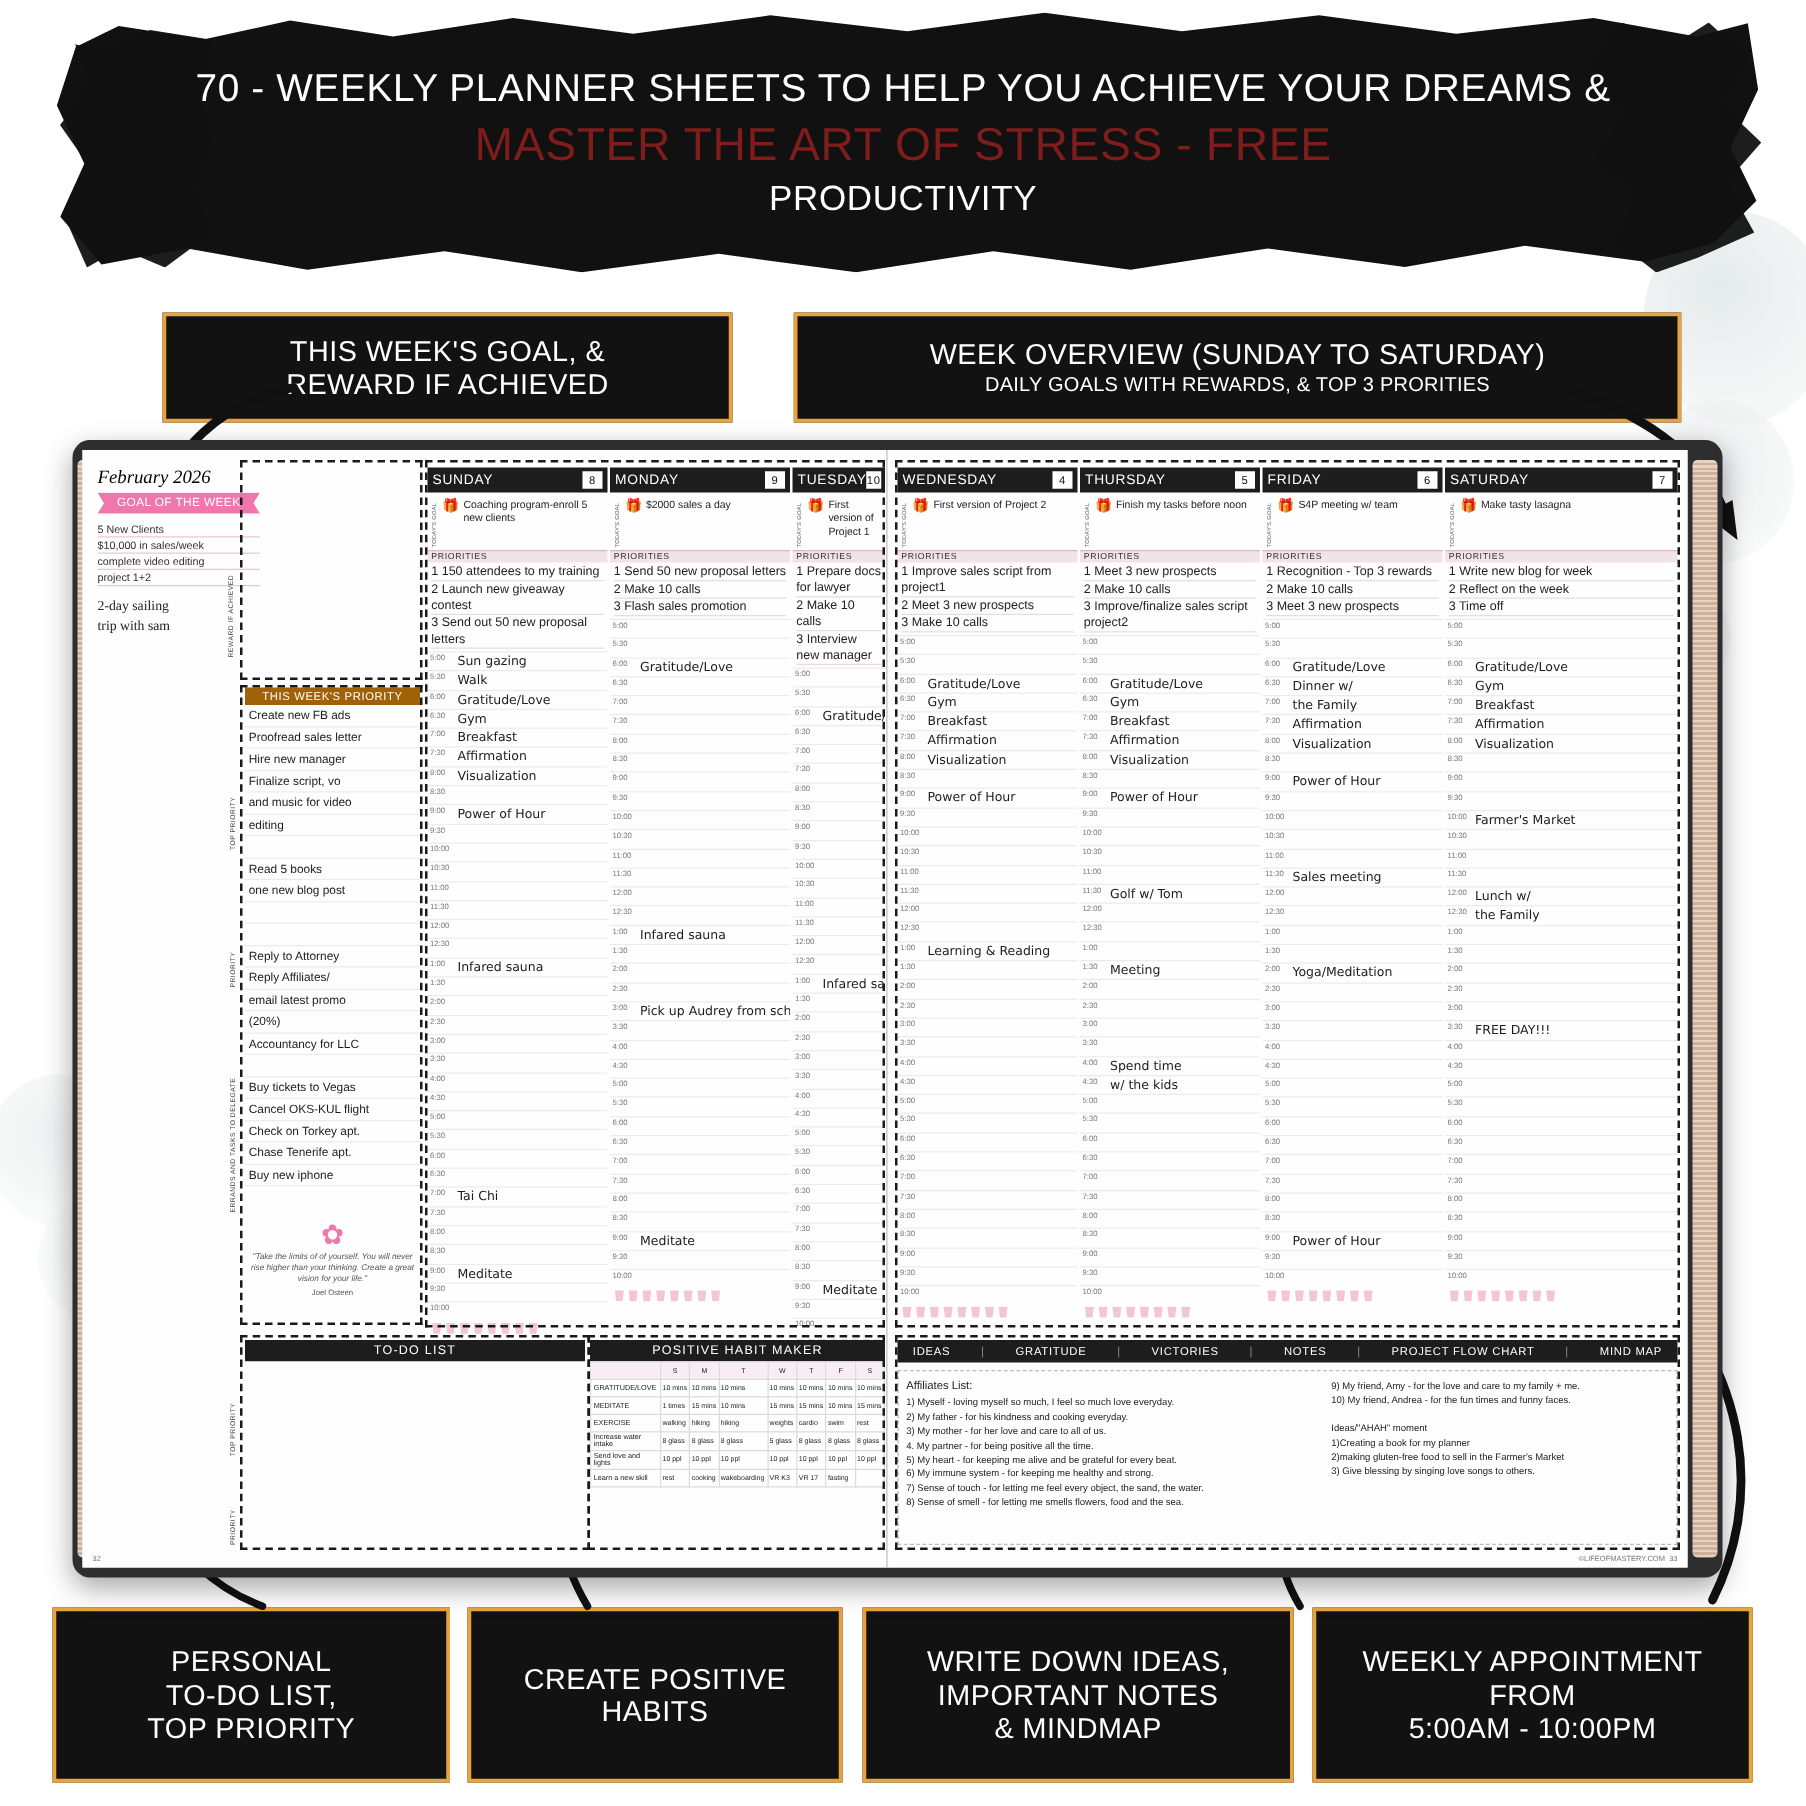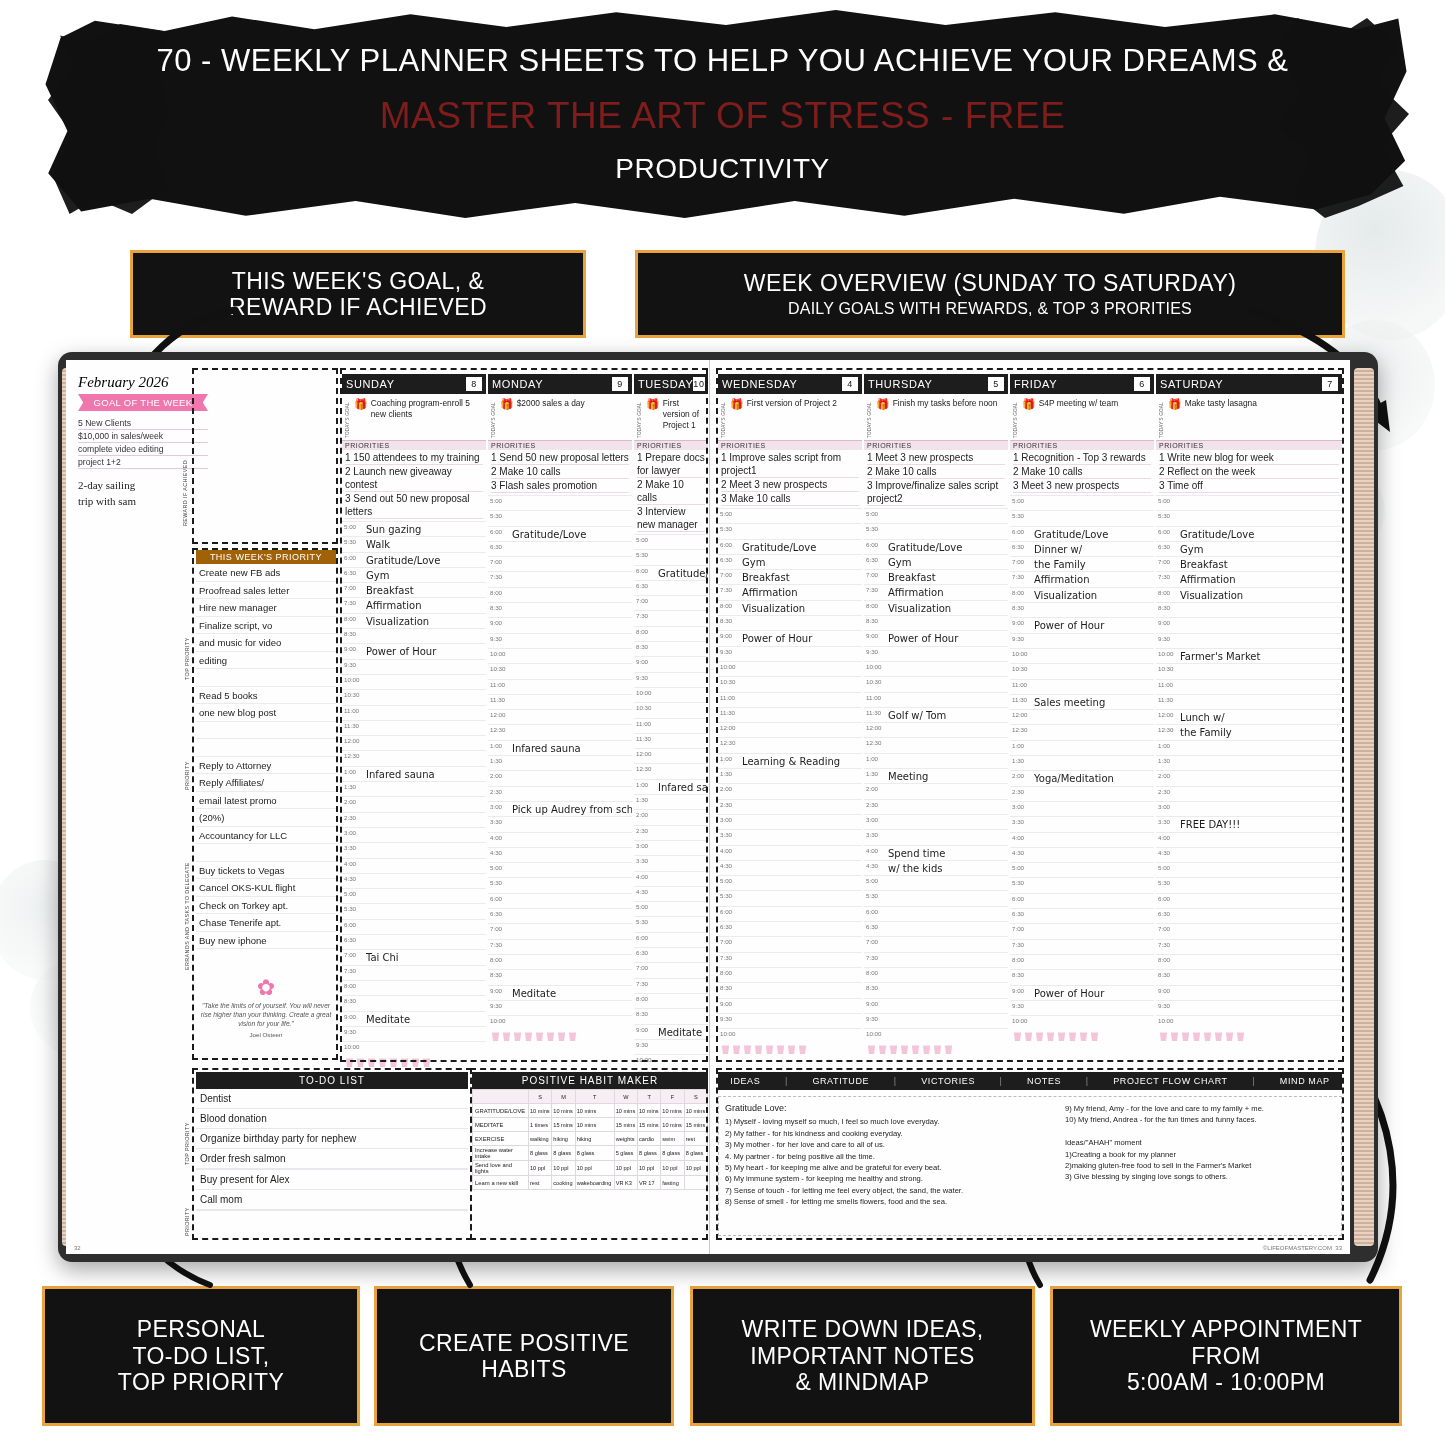--- a/index.html
+++ b/index.html
@@ -38,21 +38,21 @@
     position:absolute; left:48px; top:24px; width:120px; height:190px; background:#111;
     clip-path: polygon(60% 0,100% 4%,92% 26%,100% 46%,88% 66%,100% 86%,70% 100%,40% 92%,18% 100%,4% 80%,20% 58%,0 40%,22% 22%,10% 6%,34% 10%);
     opacity:.95;
   }
   .banner-splat-r {
     position:absolute; right:36px; top:18px; width:140px; height:200px; background:#111;
     clip-path: polygon(20% 0,52% 8%,70% 0,92% 14%,76% 32%,100% 48%,80% 64%,96% 84%,64% 94%,40% 100%,18% 88%,30% 68%,6% 54%,24% 36%,4% 18%);
     opacity:.95;
   }
   .banner-text { position:absolute; left:0; top:0; width:1445px; height:228px;
-    display:flex; flex-direction:column; align-items:center; justify-content:center; gap:16px; }
+    display:flex; flex-direction:column; align-items:center; justify-content:center; gap:6px; }
   .bl1 { color:#fff; font-size:31px; letter-spacing:.5px; font-weight:400; }
   .bl2 { color:#7f1d1d; font-size:37px; letter-spacing:.5px; font-weight:400; }
   .bl3 { color:#fff; font-size:28px; letter-spacing:.5px; font-weight:400; }
 
   
   .callout {
     position:absolute; background:#121212; border:3px solid #e8a33d;
     color:#fff; text-align:center; display:flex; flex-direction:column;
     align-items:center; justify-content:center; line-height:1.15;
   }
@@ -825,30 +825,20 @@
             <span class="cup"></span>
             <span class="cup"></span>
             <span class="cup"></span>
             <span class="cup"></span>
             <span class="cup"></span>
           </div>
         </div>
 
       <div class="todo-box">
         <div class="box-head">TO-DO LIST</div>
-        <div class="todo-lines" id="todo-lines">
-            <div>Dentist</div>
-            <div>Blood donation</div>
-            <div>Organize birthday party for nephew</div>
-            <div>Order fresh salmon</div>
-            <div></div>
-            <div>Buy present for Alex</div>
-            <div>Call mom</div>
-            <div></div>
-          </div>
       </div>
       <div class="side-label" style="left:118px;top:735px;height:70px">TOP PRIORITY</div>
       <div class="side-label" style="left:118px;top:830px;height:46px">PRIORITY</div>
 
       <div class="habit-box">
         <div class="box-head">POSITIVE HABIT MAKER</div>
         <table class="habit" id="habit-table">
             <tbody>
               <tr>
                 <th></th>
@@ -1622,21 +1612,21 @@
         <span class="tab-sep">|</span>
         <span>NOTES</span>
         <span class="tab-sep">|</span>
         <span>PROJECT FLOW CHART</span>
         <span class="tab-sep">|</span>
         <span>MIND MAP</span>
       </div>
 
       <div class="notes-area" style="top:736px">
         <div class="notes-col l">
-          <div class="notes-title">Gratitude Love:</div>
+          <div class="notes-title">Affiliates List:</div>
           <div id="notes-left">
               <div>1) Myself - loving myself so much, I feel so much love everyday.</div>
               <div>2) My father - for his kindness and cooking everyday.</div>
               <div>3) My mother - for her love and care to all of us.</div>
               <div>4. My partner - for being positive all the time.</div>
               <div>5) My heart - for keeping me alive and be grateful for every beat.</div>
               <div>6) My immune system - for keeping me healthy and strong.</div>
               <div>7) Sense of touch - for letting me feel every object, the sand, the water.</div>
               <div>8) Sense of smell - for letting me smells flowers, food and the sea.</div>
             </div>

